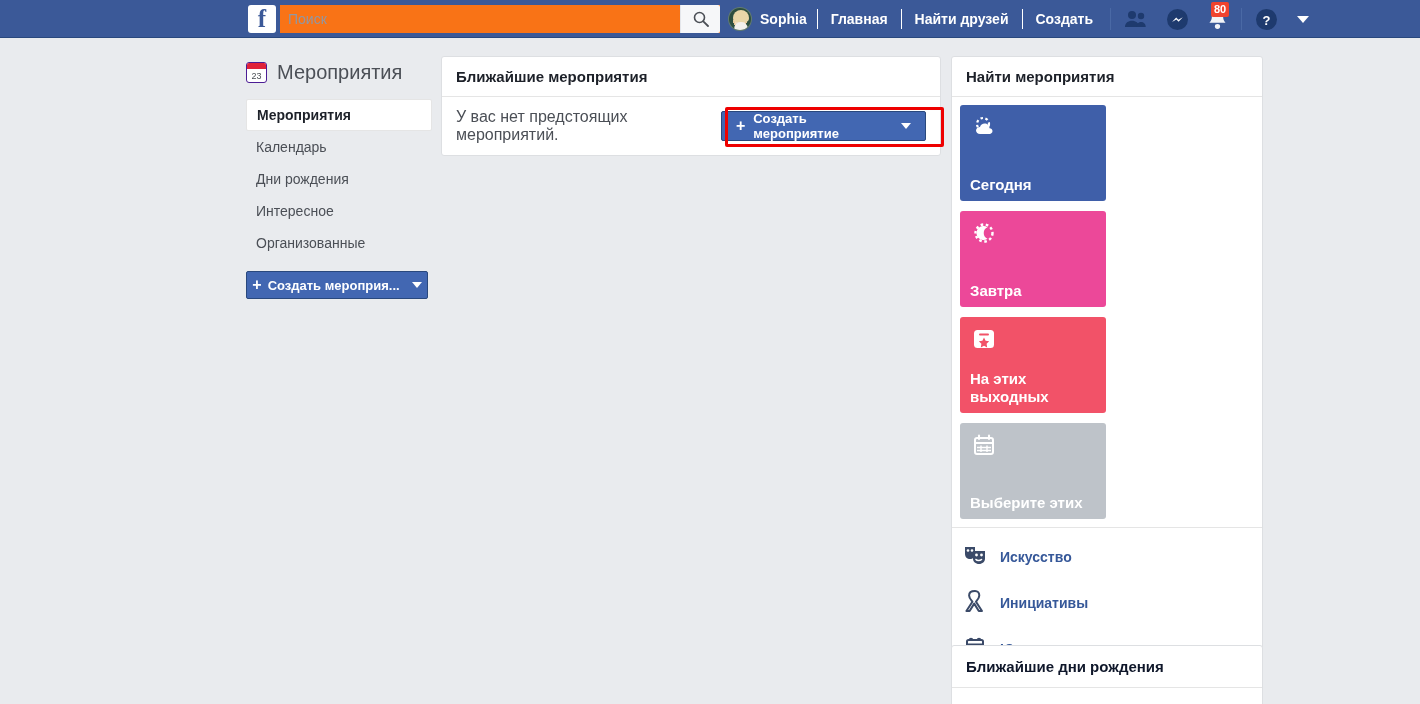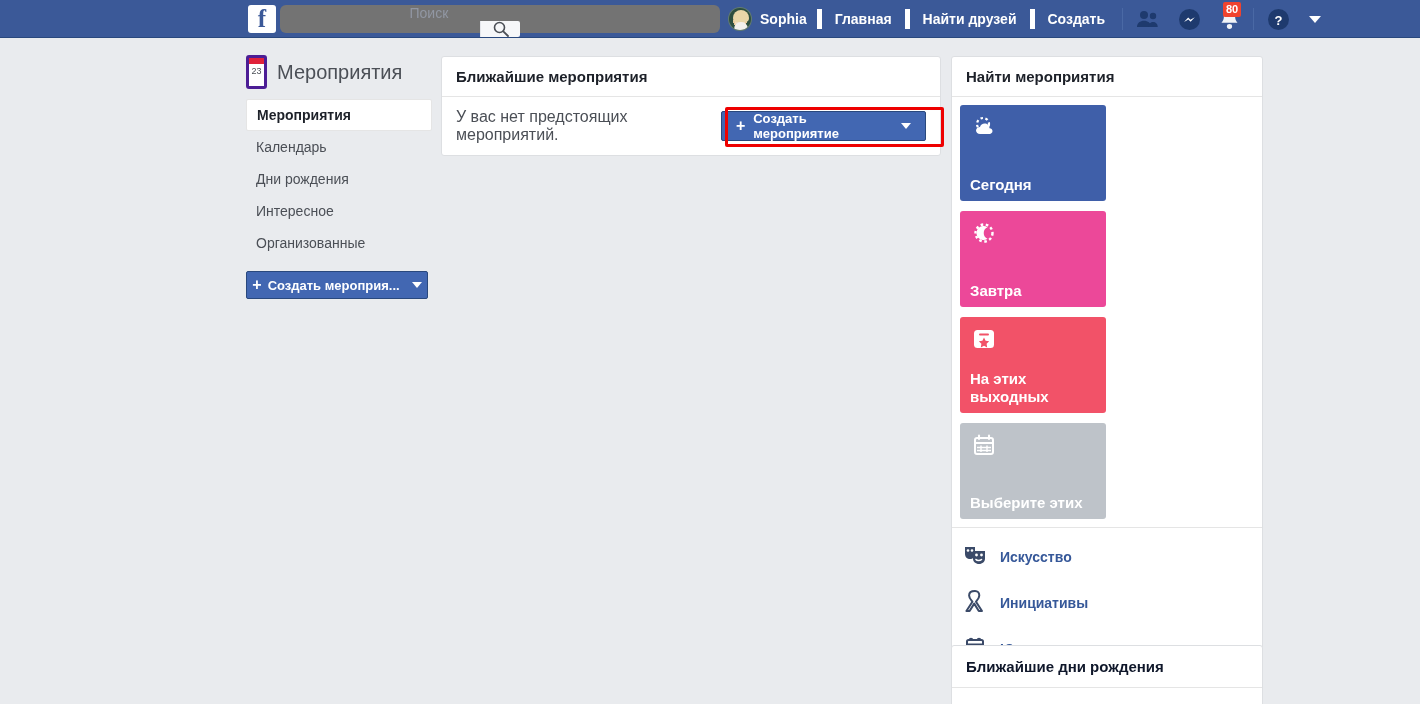--- a/index.html
+++ b/index.html
@@ -23,22 +23,22 @@
     position: absolute; left: 248px; top: 5px;
     width: 28px; height: 28px;
     background: #ffffff; border-radius: 3px;
     color: #3b5998; font-weight: bold; font-size: 25px;
     font-family: "Liberation Serif", serif;
     text-align: center; line-height: 27px;
   }
   .search-wrap {
     position: absolute; left: 280px; top: 5px;
     width: 440px; height: 28px;
-    background: #737373; border-radius: 6px;
-    display: flex; align-items: center; flex-direction: column;
+    background: #f97316; border-radius: 0;
+    display: flex; align-items: center;
   }
   .search-input {
     border: 0; outline: 0; background: transparent;
     flex: 1; height: 26px; padding: 0 8px;
     font-family: "Liberation Sans", sans-serif;
     font-size: 14px; color: #1d2129;
   }
   .search-input::placeholder { color: #9197a3; }
   .search-btn {
     width: 40px; height: 28px;
@@ -67,21 +67,21 @@
     width: 14px; height: 8px; border-radius: 7px 7px 0 0;
     background: #f2f0ec;
   }
   .nav-name {
     color: #fff; font-size: 14px; font-weight: bold;
     margin-left: 8px; padding-right: 10px; cursor: pointer;
   }
   .nav-link {
     color: #fff; font-size: 14px; font-weight: bold;
     padding: 0 13px; cursor: pointer; white-space: nowrap;
-    border-left: 5px solid #ffffff; line-height: 20px;
+    border-left: 1px solid #ffffff; line-height: 20px;
   }
   .nav-icon {
     position: relative; padding: 0 10px; cursor: pointer;
     display: flex; align-items: center; height: 38px;
   }
   .nav-sep { width: 1px; height: 22px; background: #4a69a5; margin: 0 4px; }
   .badge {
     position: absolute; top: 2px; right: 8px;
     background: #f0432e; color: #fff;
     font-size: 11px; font-weight: bold;
@@ -95,21 +95,21 @@
     border-top: 7px solid #ffffff;
   }
 
   
   .sidebar { position: absolute; left: 246px; top: 55px; width: 186px; }
   .side-head {
     display: flex; align-items: center; gap: 10px;
     height: 34px; margin-bottom: 10px;
   }
   .cal-icon {
-    width: 21px; height: 34px; border: 3px solid #4c1d95;
+    width: 21px; height: 21px; border: 1px solid #4c1d95;
     border-radius: 3px; background: #fff;
     position: relative; overflow: hidden; flex: none;
   }
   .cal-icon .top { position: absolute; top: 0; left: 0; right: 0; height: 6px; background: #e0223a; }
   .cal-icon .num {
     position: absolute; top: 6px; left: 0; right: 0; bottom: 0;
     font-size: 9px; text-align: center; line-height: 14px; color: #4b4f56;
   }
   .side-title { font-size: 20px; color: #4b4f56; font-weight: normal; }
   .side-item {

